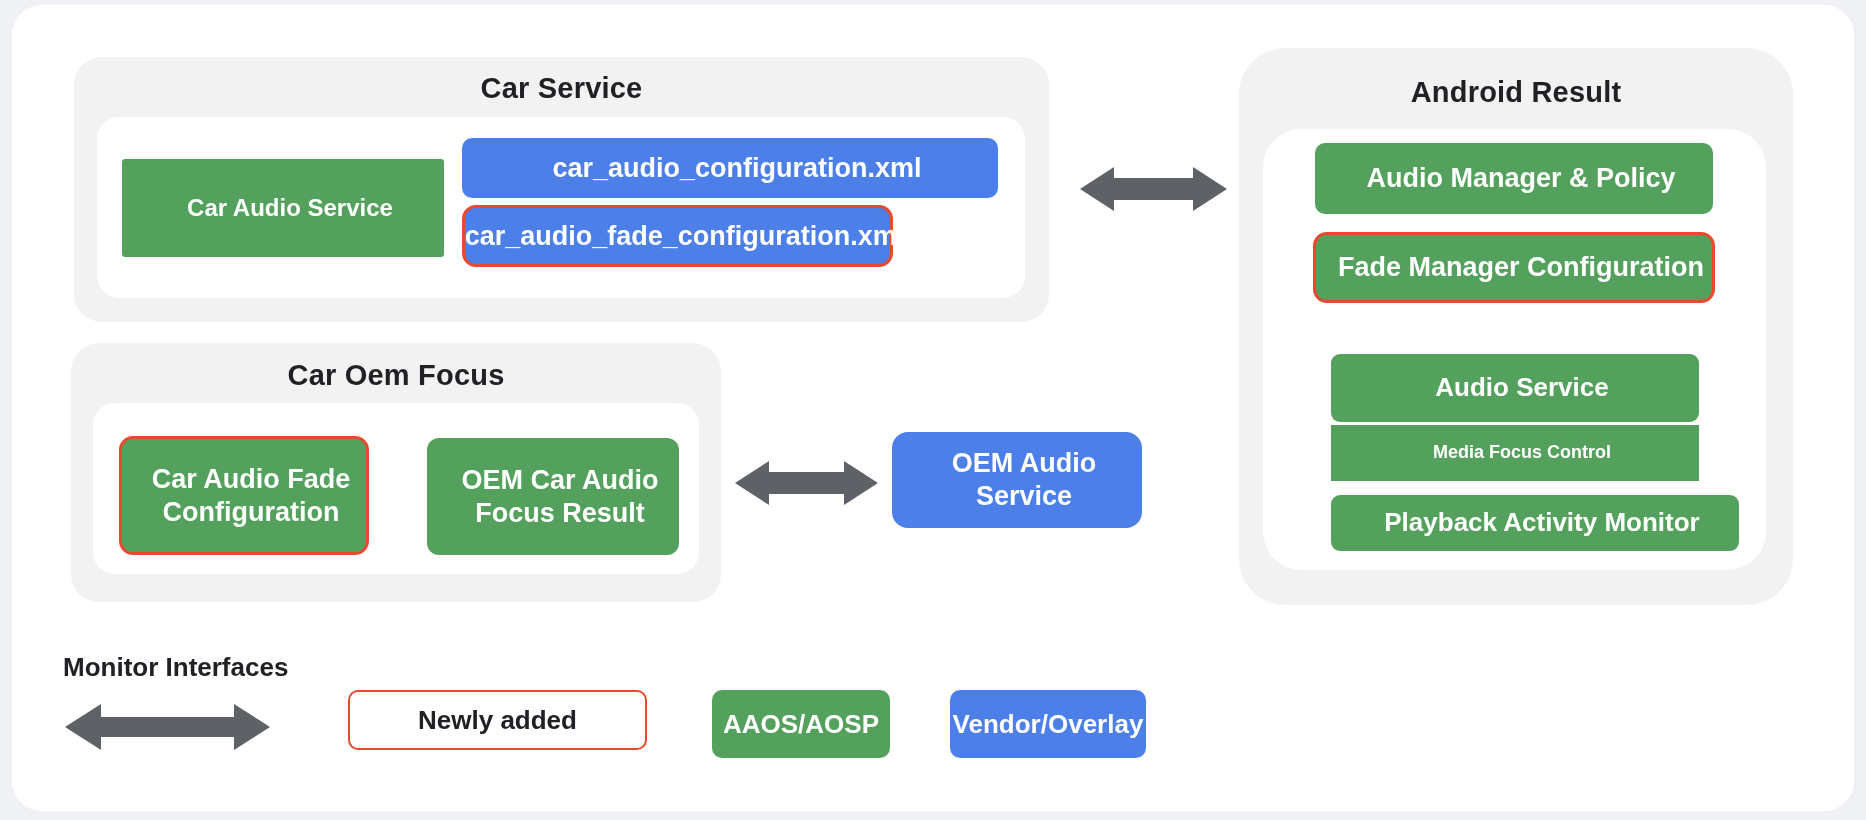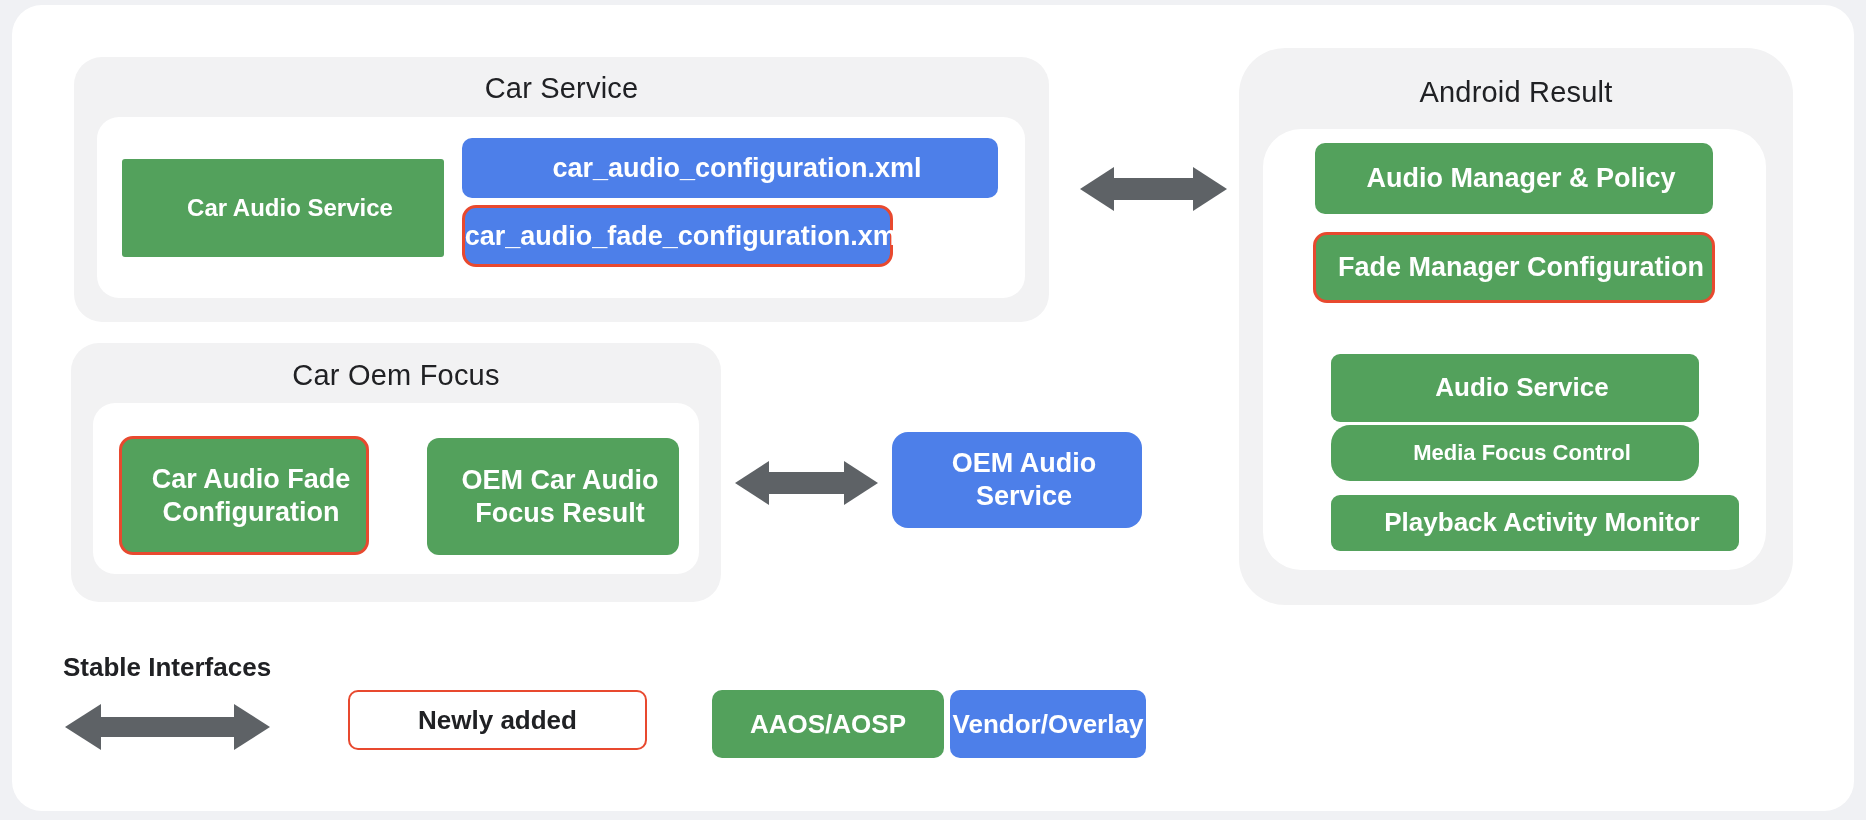--- a/index.html
+++ b/index.html
@@ -11,21 +11,21 @@
   }
   .card{
     position:absolute;left:12px;top:5px;width:1842px;height:806px;
     background:#ffffff;border-radius:30px;
   }
   .panel{
     position:absolute;background:var(--panel-gray,#f2f2f3);
   }
   .panel-title{
     position:absolute;left:0;right:0;text-align:center;
-    font-weight:normal;font-size:29px;color:var(--text-dark,#202124);
+    font-weight:bold;font-size:29px;color:var(--text-dark,#202124);
     letter-spacing:0.2px;
   }
   .inner-white{
     position:absolute;background:#ffffff;
   }
   .box{
     position:absolute;display:flex;align-items:center;justify-content:center;
     text-align:center;color:#ffffff;font-weight:bold;line-height:1.22;
     box-sizing:border-box;
     padding-left:14px;
@@ -79,21 +79,21 @@
     <div class="inner-white" style="left:24px;top:81px;width:503px;height:441px;border-radius:38px;"></div>
     <div class="box green red-outline" style="left:74px;top:184px;width:402px;height:71px;border-radius:14px;font-size:27px;">
       <span>Fade Manager Configuration</span>
     </div>
     <div class="box green" style="left:76px;top:95px;width:398px;height:71px;border-radius:10px;font-size:27px;">
       <span>Audio Manager &amp; Policy</span>
     </div>
     <div class="box green" style="left:92px;top:306px;width:368px;height:68px;border-radius:9px;font-size:26px;">
       <span>Audio Service</span>
     </div>
-    <div class="box green" style="left:92px;top:377px;width:368px;height:56px;border-radius:19px;font-size:22px;">
+    <div class="box green" style="left:92px;top:377px;width:368px;height:56px;border-radius:0;font-size:18px;">
       <span>Media Focus Control</span>
     </div>
     <div class="box green" style="left:92px;top:447px;width:408px;height:56px;border-radius:9px;font-size:26px;">
       <span>Playback Activity Monitor</span>
     </div>
   </div>
 
   <div class="panel" style="left:59px;top:338px;width:650px;height:259px;border-radius:28px;">
     <div class="panel-title" style="top:16px;">Car Oem Focus</div>
     <div class="inner-white" style="left:22px;top:60px;width:606px;height:171px;border-radius:22px;"></div>
@@ -108,33 +108,33 @@
   <div class="arrow" style="left:723px;top:456px;width:143px;height:44px;">
     <div class="head-l"></div>
     <div class="shaft"></div>
     <div class="head-r"></div>
   </div>
 
   <div class="box blue" style="left:880px;top:427px;width:250px;height:96px;border-radius:16px;font-size:27px;">
     <span>OEM Audio Service</span>
   </div>
 
-  <div class="legend-label" style="left:51px;top:647px;">Stable Interfaces</div>
+  <div class="legend-label" style="left:51px;top:647px;">Monitor Interfaces</div>
 
   <div class="arrow" style="left:53px;top:699px;width:205px;height:46px;">
     <div class="head-l" style="border-top-width:23px;border-bottom-width:23px;border-right-width:36px;"></div>
     <div class="shaft" style="height:20px;"></div>
     <div class="head-r" style="border-top-width:23px;border-bottom-width:23px;border-left-width:36px;"></div>
   </div>
 
   <div class="legend-box red-outline" style="left:336px;top:685px;width:299px;height:60px;background:#ffffff;color:var(--text-dark,#202124);border-width:2.5px;">
     <span>Newly added</span>
   </div>
 
-  <div class="legend-box green" style="left:700px;top:685px;width:232px;height:68px;color:#ffffff;">
+  <div class="legend-box green" style="left:700px;top:685px;width:178px;height:68px;color:#ffffff;">
     <span>AAOS/AOSP</span>
   </div>
 
   <div class="legend-box blue" style="left:938px;top:685px;width:196px;height:68px;color:#ffffff;">
     <span>Vendor/Overlay</span>
   </div>
 
 </div>
 
 </body></html>

